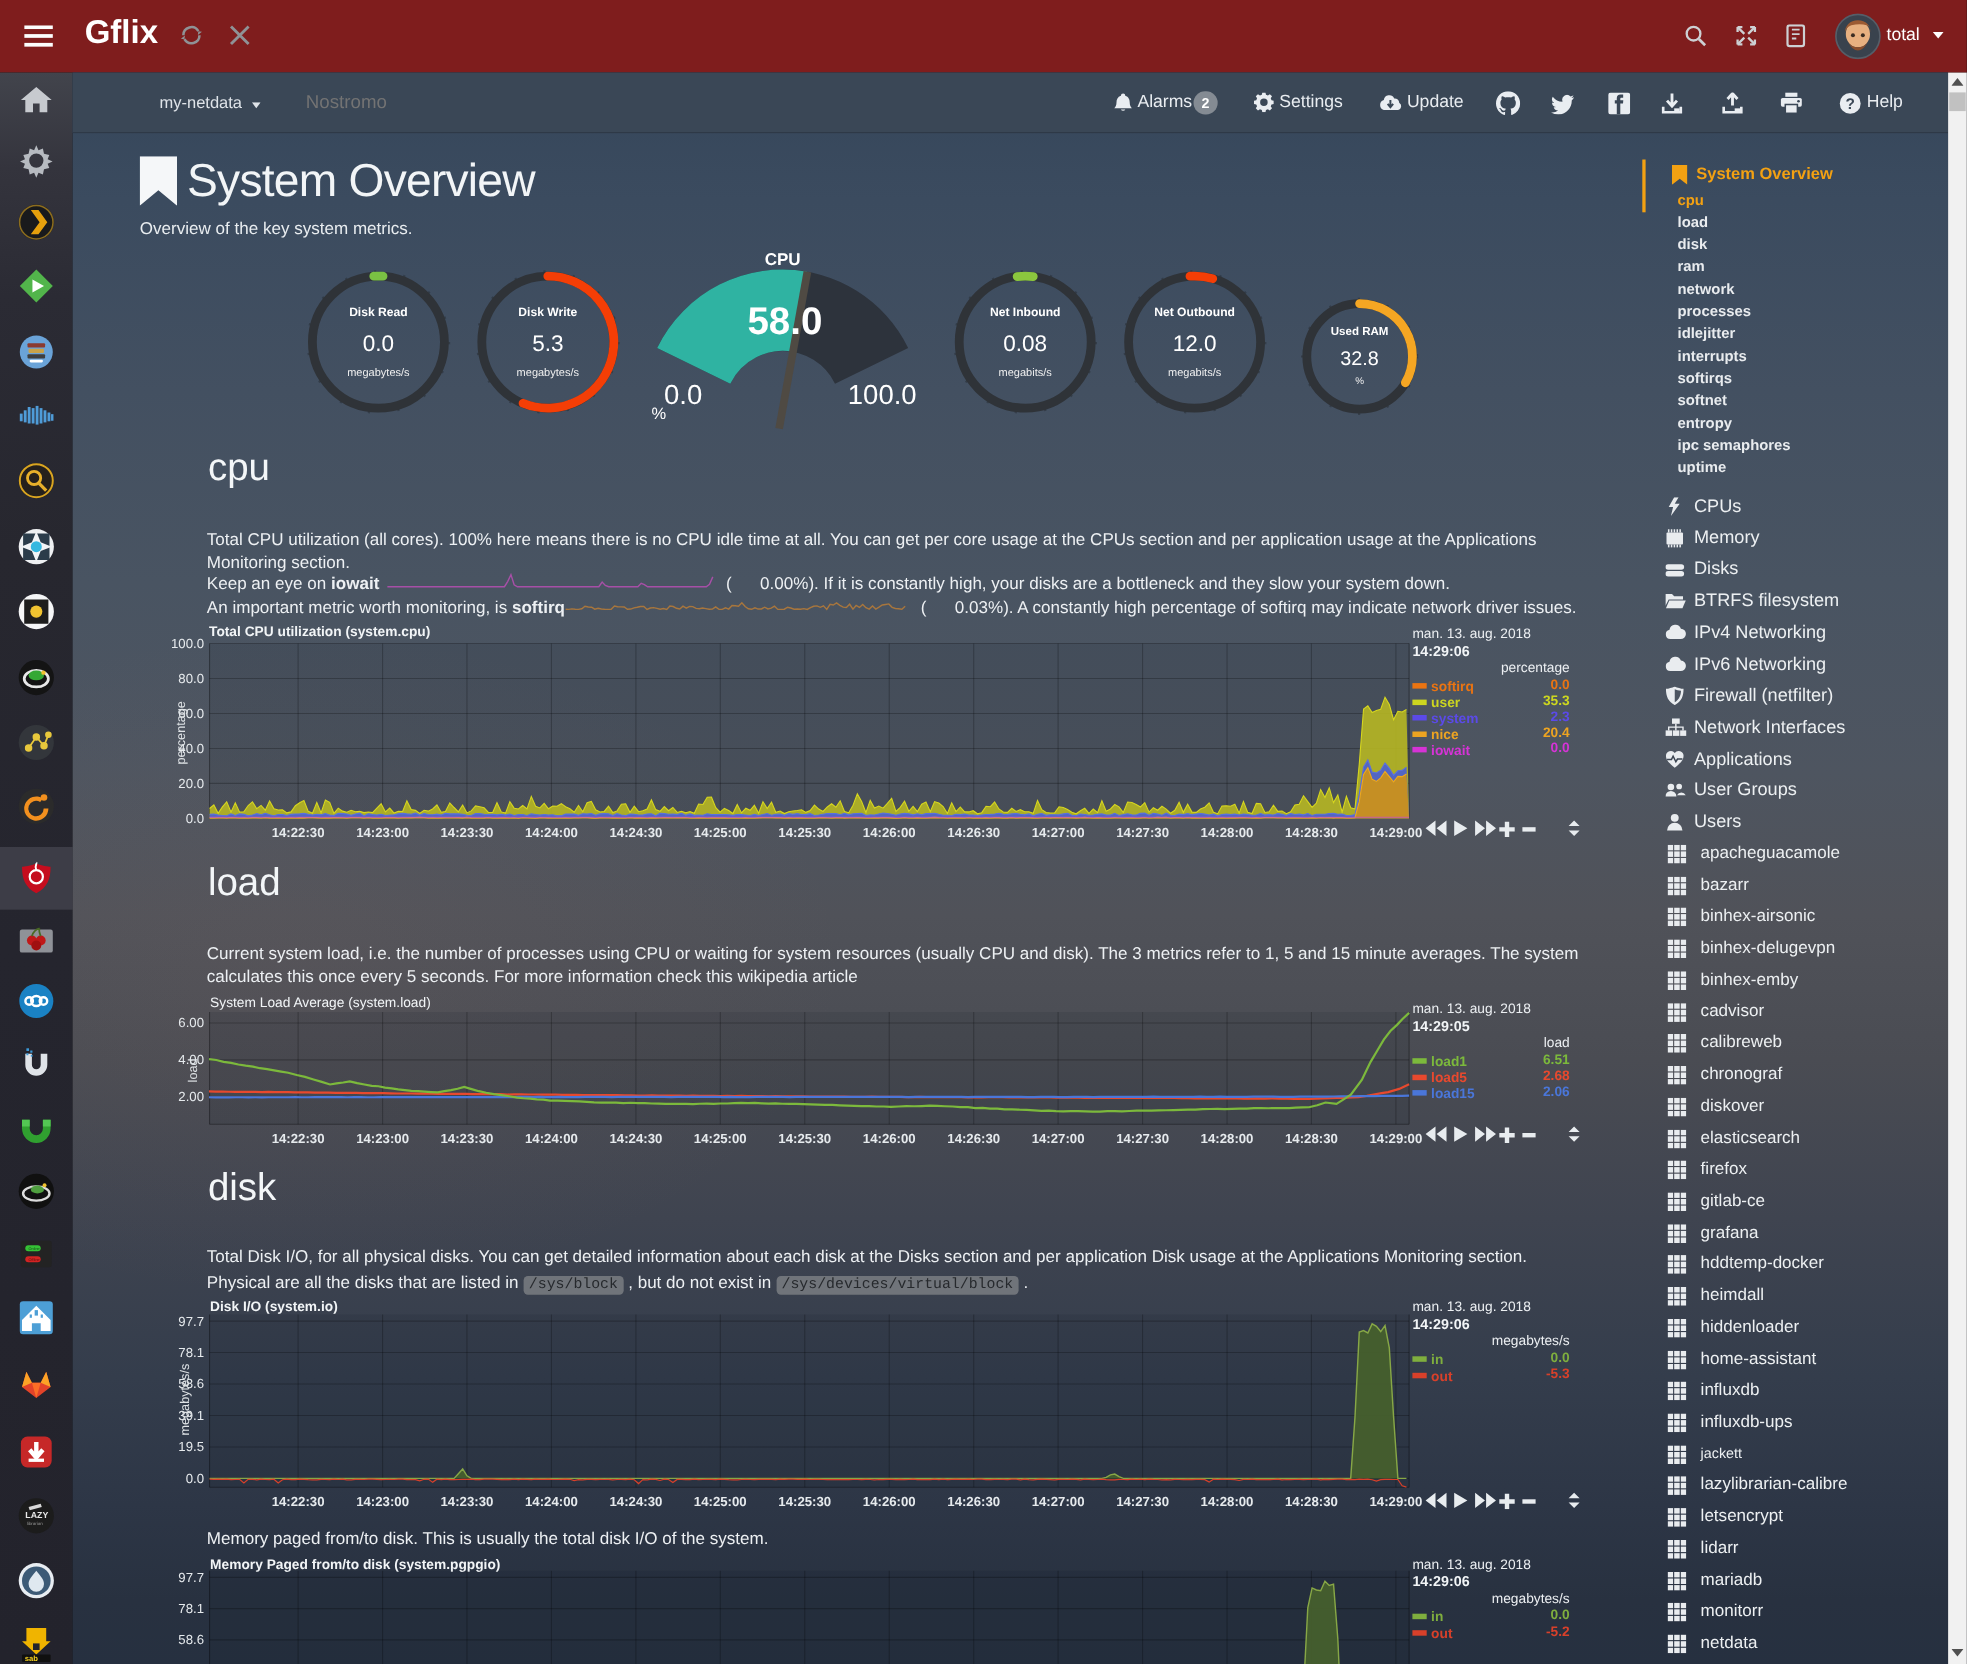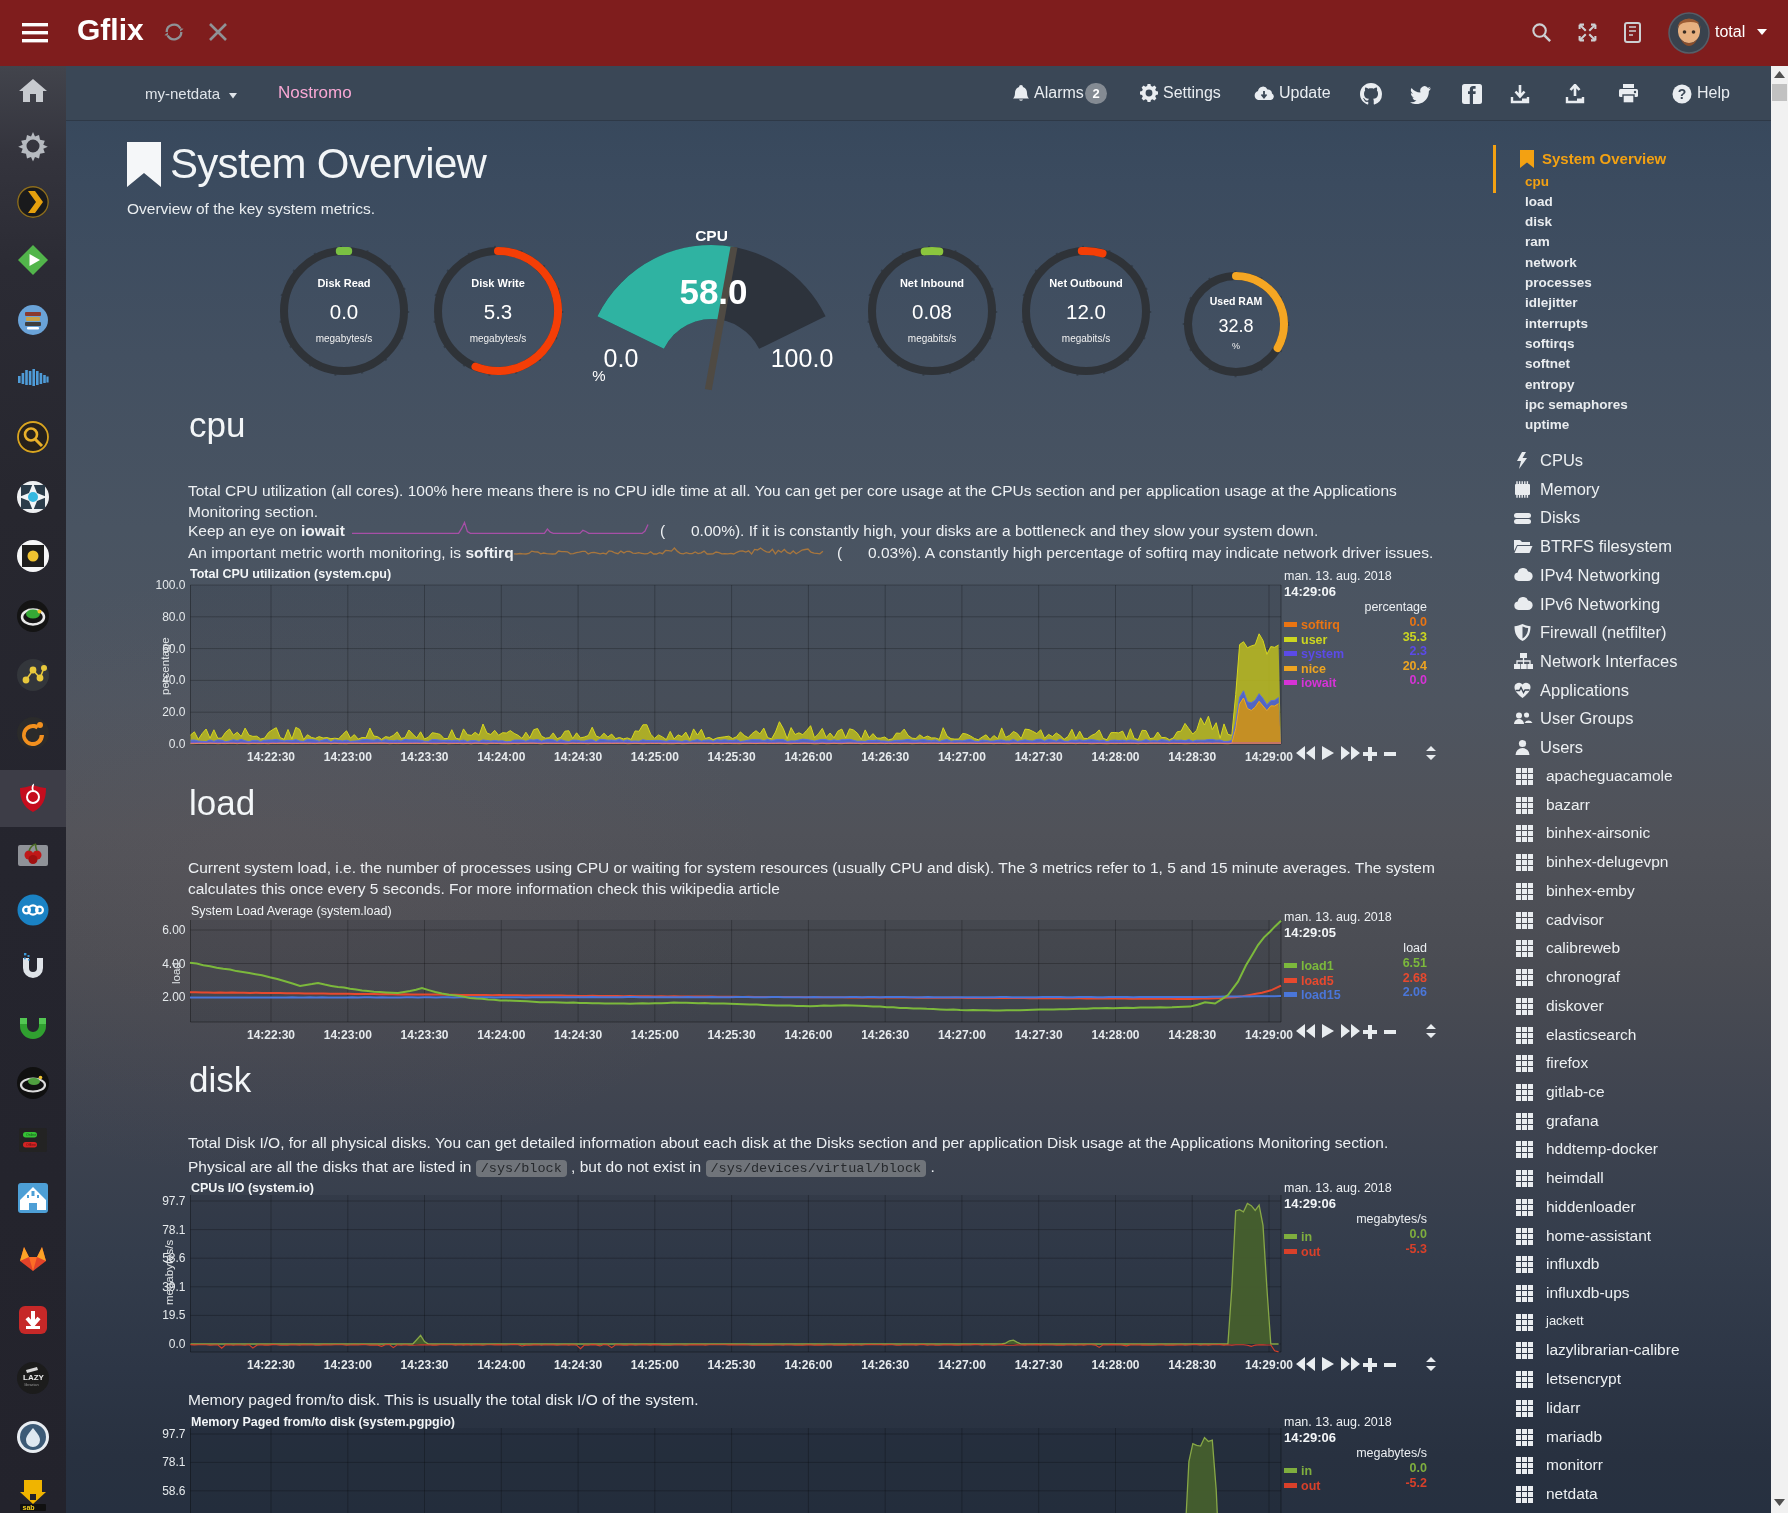--- a/index.html
+++ b/index.html
@@ -219,21 +219,21 @@
       <text x="6.5" y="32" font-size="7" font-weight="bold" fill="#f5d020">sab</text>
     </svg>
 </div>
 <div id="mainbg"></div>
 <div id="warm"></div>
 <div id="navbar"></div>
 <div class="navtxt" style="left:145px;top:85px;font-size:15px;color:#dfe4e9">my-netdata</div>
 <svg class="abs" style="left:229px;top:93px" width="8" height="6">
     <path d="M0 0 L8 0 L4 5.5 Z" fill="#dfe4e9"></path>
   </svg>
-<div class="navtxt" style="left:278px;top:83px;font-size:17px;color:#f9a8d4">Nostromo</div>
+<div class="navtxt" style="left:278px;top:83px;font-size:17px;color:#737373">Nostromo</div>
 <svg class="abs" style="left:1012px;top:84px" width="18.0" height="18.0" viewBox="0 0 18 18">
     <path d="M9 1 a2 2 0 0 1 2 2 c3 1 4 3.5 4 6 c0 3 1 4.5 2 5.5 H1 c1-1 2-2.5 2-5.5 c0-2.5 1-5 4-6 a2 2 0 0 1 2-2 Z" fill="#e9edf1"></path>
     <path d="M7 15.5 a2.2 2.2 0 0 0 4 0 Z" fill="#e9edf1"></path>
   </svg>
 <div class="navtxt" style="left:1034px;top:84px">Alarms</div>
 <div class="abs" style="left:1085px;top:83px;width:22px;height:21px;border-radius:10.5px;background:#848b93;color:#fff;font-size:13px;font-weight:bold;text-align:center;line-height:21px">2</div>
 <svg class="abs" style="left:1140px;top:84px" width="18" height="18" viewBox="0 0 20 20">
     <path d="M8.4 0 h3.2 l.5 2.3 1.9.8 2-1.3 2.2 2.2 -1.3 2 .8 1.9 2.3.5 v3.2 l-2.3.5 -.8 1.9 1.3 2 -2.2 2.2 -2-1.3 -1.9.8 -.5 2.3 H8.4 l-.5-2.3 -1.9-.8 -2 1.3 -2.2-2.2 1.3-2 -.8-1.9 L0 11.6 V8.4 l2.3-.5 .8-1.9 -1.3-2 L4 1.8 l2 1.3 1.9-.8 Z M10 6.2 a3.8 3.8 0 1 0 0 7.6 a3.8 3.8 0 0 0 0-7.6 Z" fill="#e9edf1" fill-rule="evenodd"></path>
   </svg>
 <div class="navtxt" style="left:1163px;top:84px">Settings</div>
@@ -468,21 +468,21 @@
 <svg class="abs" style="left:1295px;top:1023px" width="145" height="16">
     <path d="M10 1 L10 15 L1 8 Z M20 1 L20 15 L11 8 Z" fill="#e8ecef"></path>
     <path d="M27 1 L39 8 L27 15 Z" fill="#e8ecef"></path>
     <path d="M46 1 L46 15 L55 8 Z M56 1 L56 15 L65 8 Z" fill="#e8ecef"></path>
     <path d="M73 2 h4 v5 h5 v4 h-5 v5 h-4 v-5 h-5 v-4 h5 Z" fill="#e8ecef"></path>
     <rect x="89" y="7" width="12" height="4" fill="#e8ecef"></rect>
     <path d="M131 6 L136 1 L141 6 Z M131 10 L136 15 L141 10 Z" fill="#e8ecef"></path>
   </svg>
 <div class="abs" style="left:189px;top:1060px;color:#f3f6f8;font-size:35px">disk</div>
 <div class="abs" style="left:188px;top:1131px;width:1450px;color:#edf0f3;font-size:15.5px;line-height:23.8px">Total Disk I/O, for all physical disks. You can get detailed information about each disk at the Disks section and per application Disk usage at the Applications Monitoring section.<br>Physical are all the disks that are listed in <span class="code">/sys/block</span> , but do not exist in <span class="code">/sys/devices/virtual/block</span> .</div>
-<div class="abs" style="left:191px;top:1181px;color:#f2f5f7;font-size:12.5px;font-weight:bold">CPUs I/O (system.io)</div>
+<div class="abs" style="left:191px;top:1181px;color:#f2f5f7;font-size:12.5px;font-weight:bold">Disk I/O (system.io)</div>
 <svg class="abs" style="left:0;top:0" width="1788" height="1513">
     <rect x="190.5" y="1195" width="1090.5" height="157" fill="rgba(10,16,26,0.10)"></rect>
     <line x1="271.0" y1="1195" x2="271.0" y2="1352" stroke="rgba(0,0,0,0.24)" stroke-width="1"></line>
     <text x="271.0" y="1369" text-anchor="middle" font-size="12" font-weight="bold" fill="#e6eaed">14:22:30</text>
     <line x1="347.8" y1="1195" x2="347.8" y2="1352" stroke="rgba(0,0,0,0.24)" stroke-width="1"></line>
     <text x="347.8" y="1369" text-anchor="middle" font-size="12" font-weight="bold" fill="#e6eaed">14:23:00</text>
     <line x1="424.5" y1="1195" x2="424.5" y2="1352" stroke="rgba(0,0,0,0.24)" stroke-width="1"></line>
     <text x="424.5" y="1369" text-anchor="middle" font-size="12" font-weight="bold" fill="#e6eaed">14:23:30</text>
     <line x1="501.3" y1="1195" x2="501.3" y2="1352" stroke="rgba(0,0,0,0.24)" stroke-width="1"></line>
     <text x="501.3" y="1369" text-anchor="middle" font-size="12" font-weight="bold" fill="#e6eaed">14:24:00</text>

